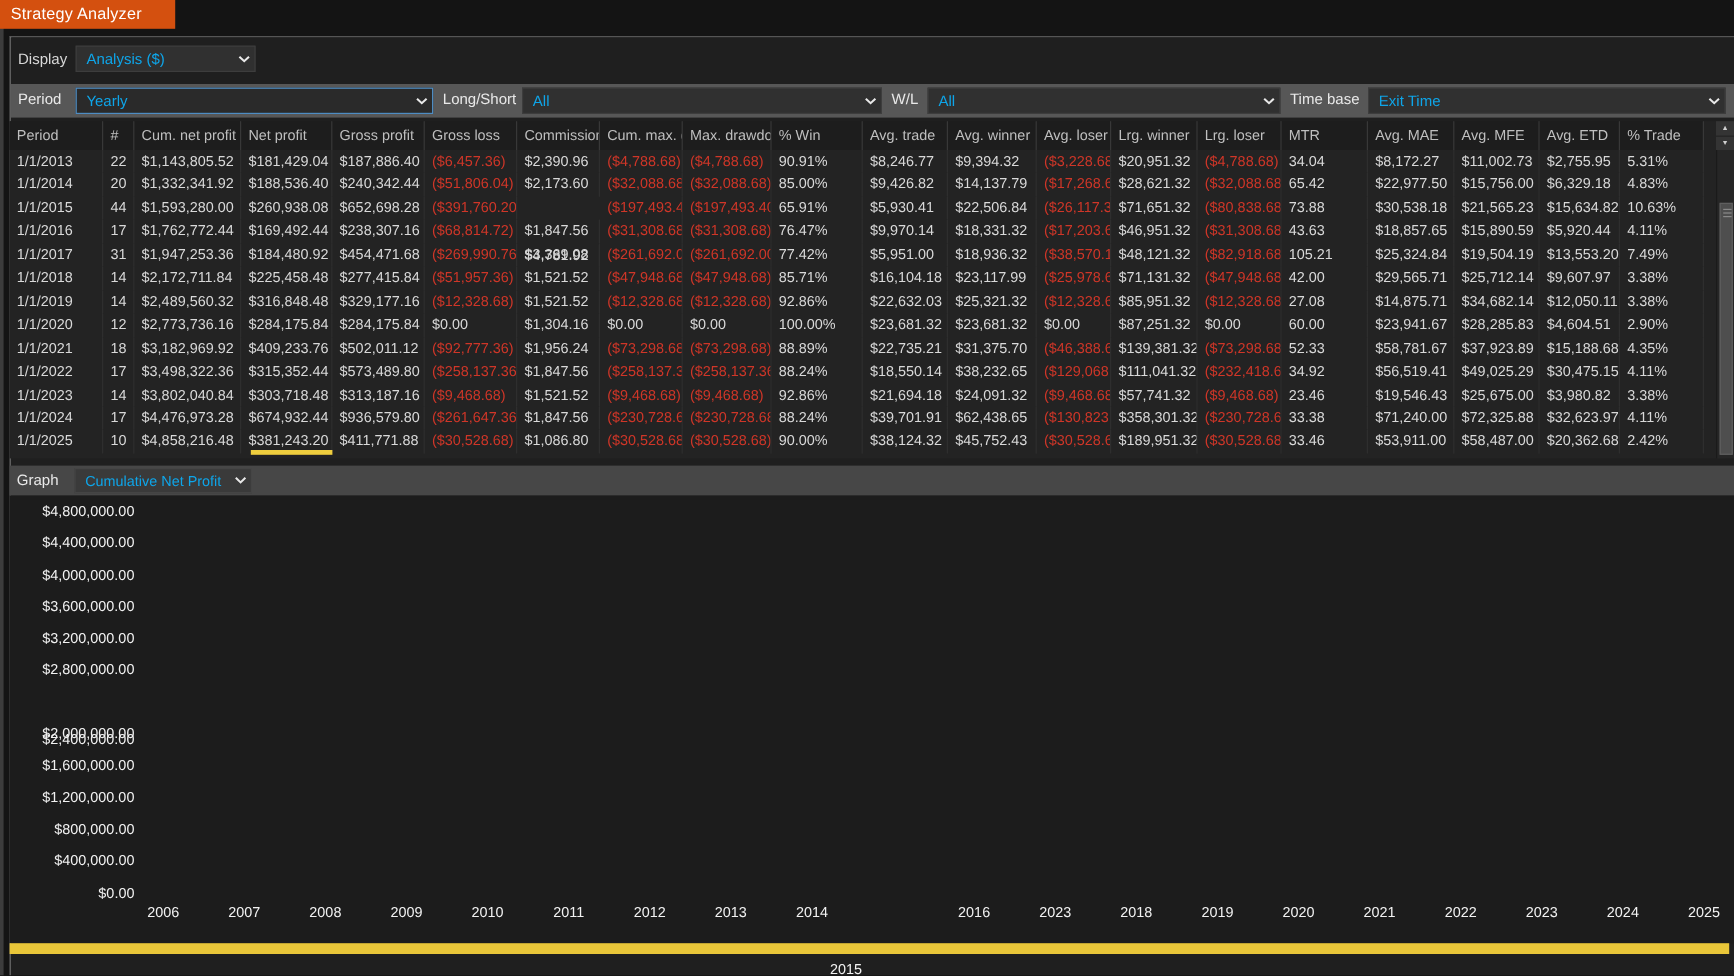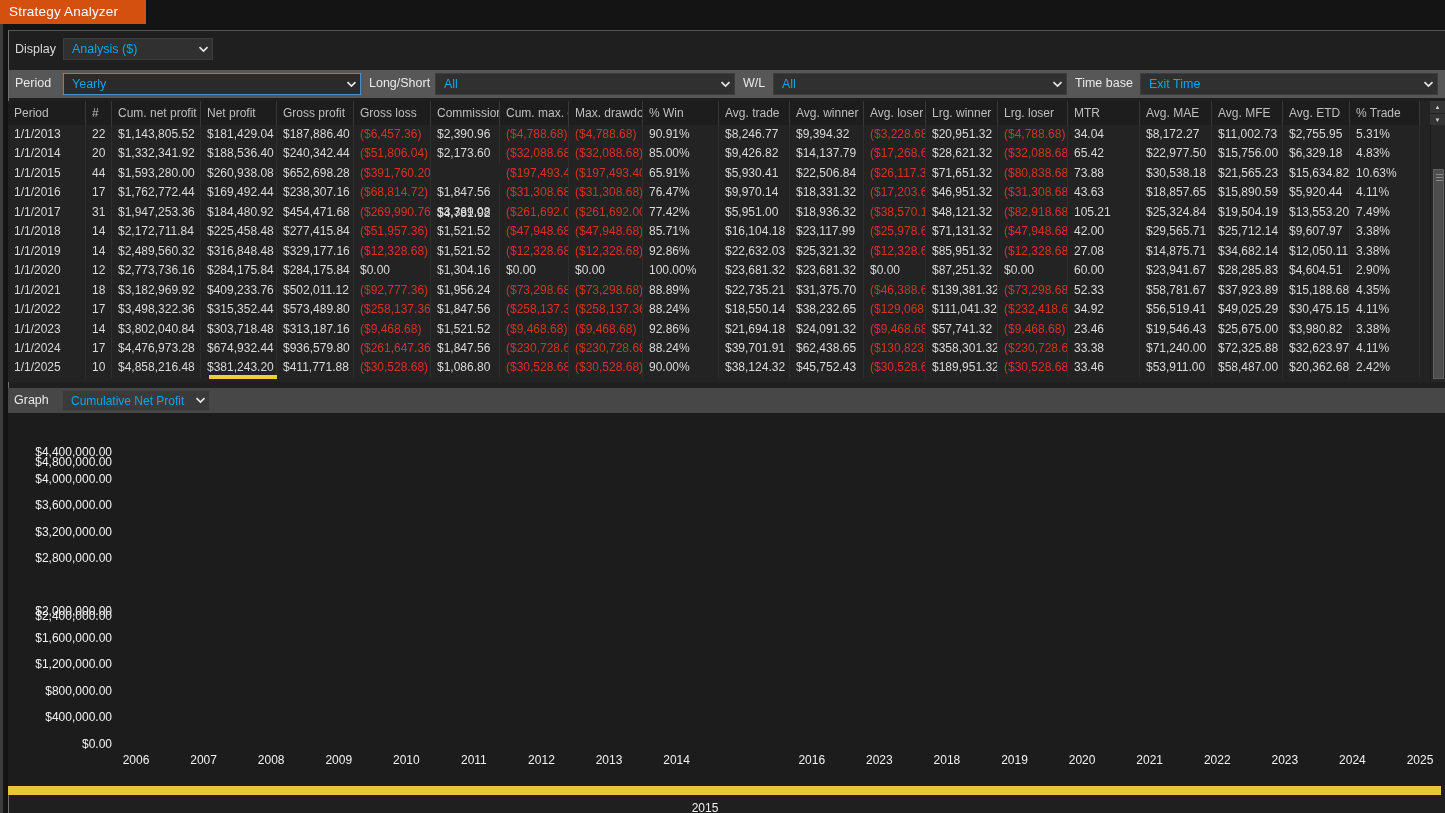--- a/index.html
+++ b/index.html
@@ -457,21 +457,21 @@
         <div class="ylab" style="top: 270.992px;">$800,000.00</div>
         <div class="ylab" style="top: 244.488px;">$1,200,000.00</div>
         <div class="ylab" style="top: 217.984px;">$1,600,000.00</div>
         <div class="ylab" style="top: 191.48px;">$2,000,000.00</div>
         <div class="ylab" style="top: 156px; margin-top: 40px;">$2,400,000.00</div>
         <div class="ylab" style="top: 138.472px;">$2,800,000.00</div>
         <div class="ylab" style="top: 111.967px;">$3,200,000.00</div>
         <div class="ylab" style="top: 85.4634px;">$3,600,000.00</div>
         <div class="ylab" style="top: 58.9593px;">$4,000,000.00</div>
         <div class="ylab" style="top: 32.4553px;">$4,400,000.00</div>
-        <div class="ylab" style="top: 5.95122px; margin-top: 36px;">$4,800,000.00</div>
+        <div class="ylab" style="top: 5.95122px;">$4,800,000.00</div>
         <div class="xlab" style="top: 340px; left: 94px;">2006</div>
         <div class="xlab" style="top: 340px; left: 161.579px;">2007</div>
         <div class="xlab" style="top: 340px; left: 229.158px;">2008</div>
         <div class="xlab" style="top: 340px; left: 296.737px;">2009</div>
         <div class="xlab" style="top: 340px; left: 364.316px;">2010</div>
         <div class="xlab" style="top: 340px; left: 431.895px;">2011</div>
         <div class="xlab" style="top: 340px; left: 499.474px;">2012</div>
         <div class="xlab" style="top: 340px; left: 567.053px;">2013</div>
         <div class="xlab" style="top: 340px; left: 634.632px;">2014</div>
         <div class="xlab" style="top: 340px; left: 663px; margin-top: 48px;">2015</div>

